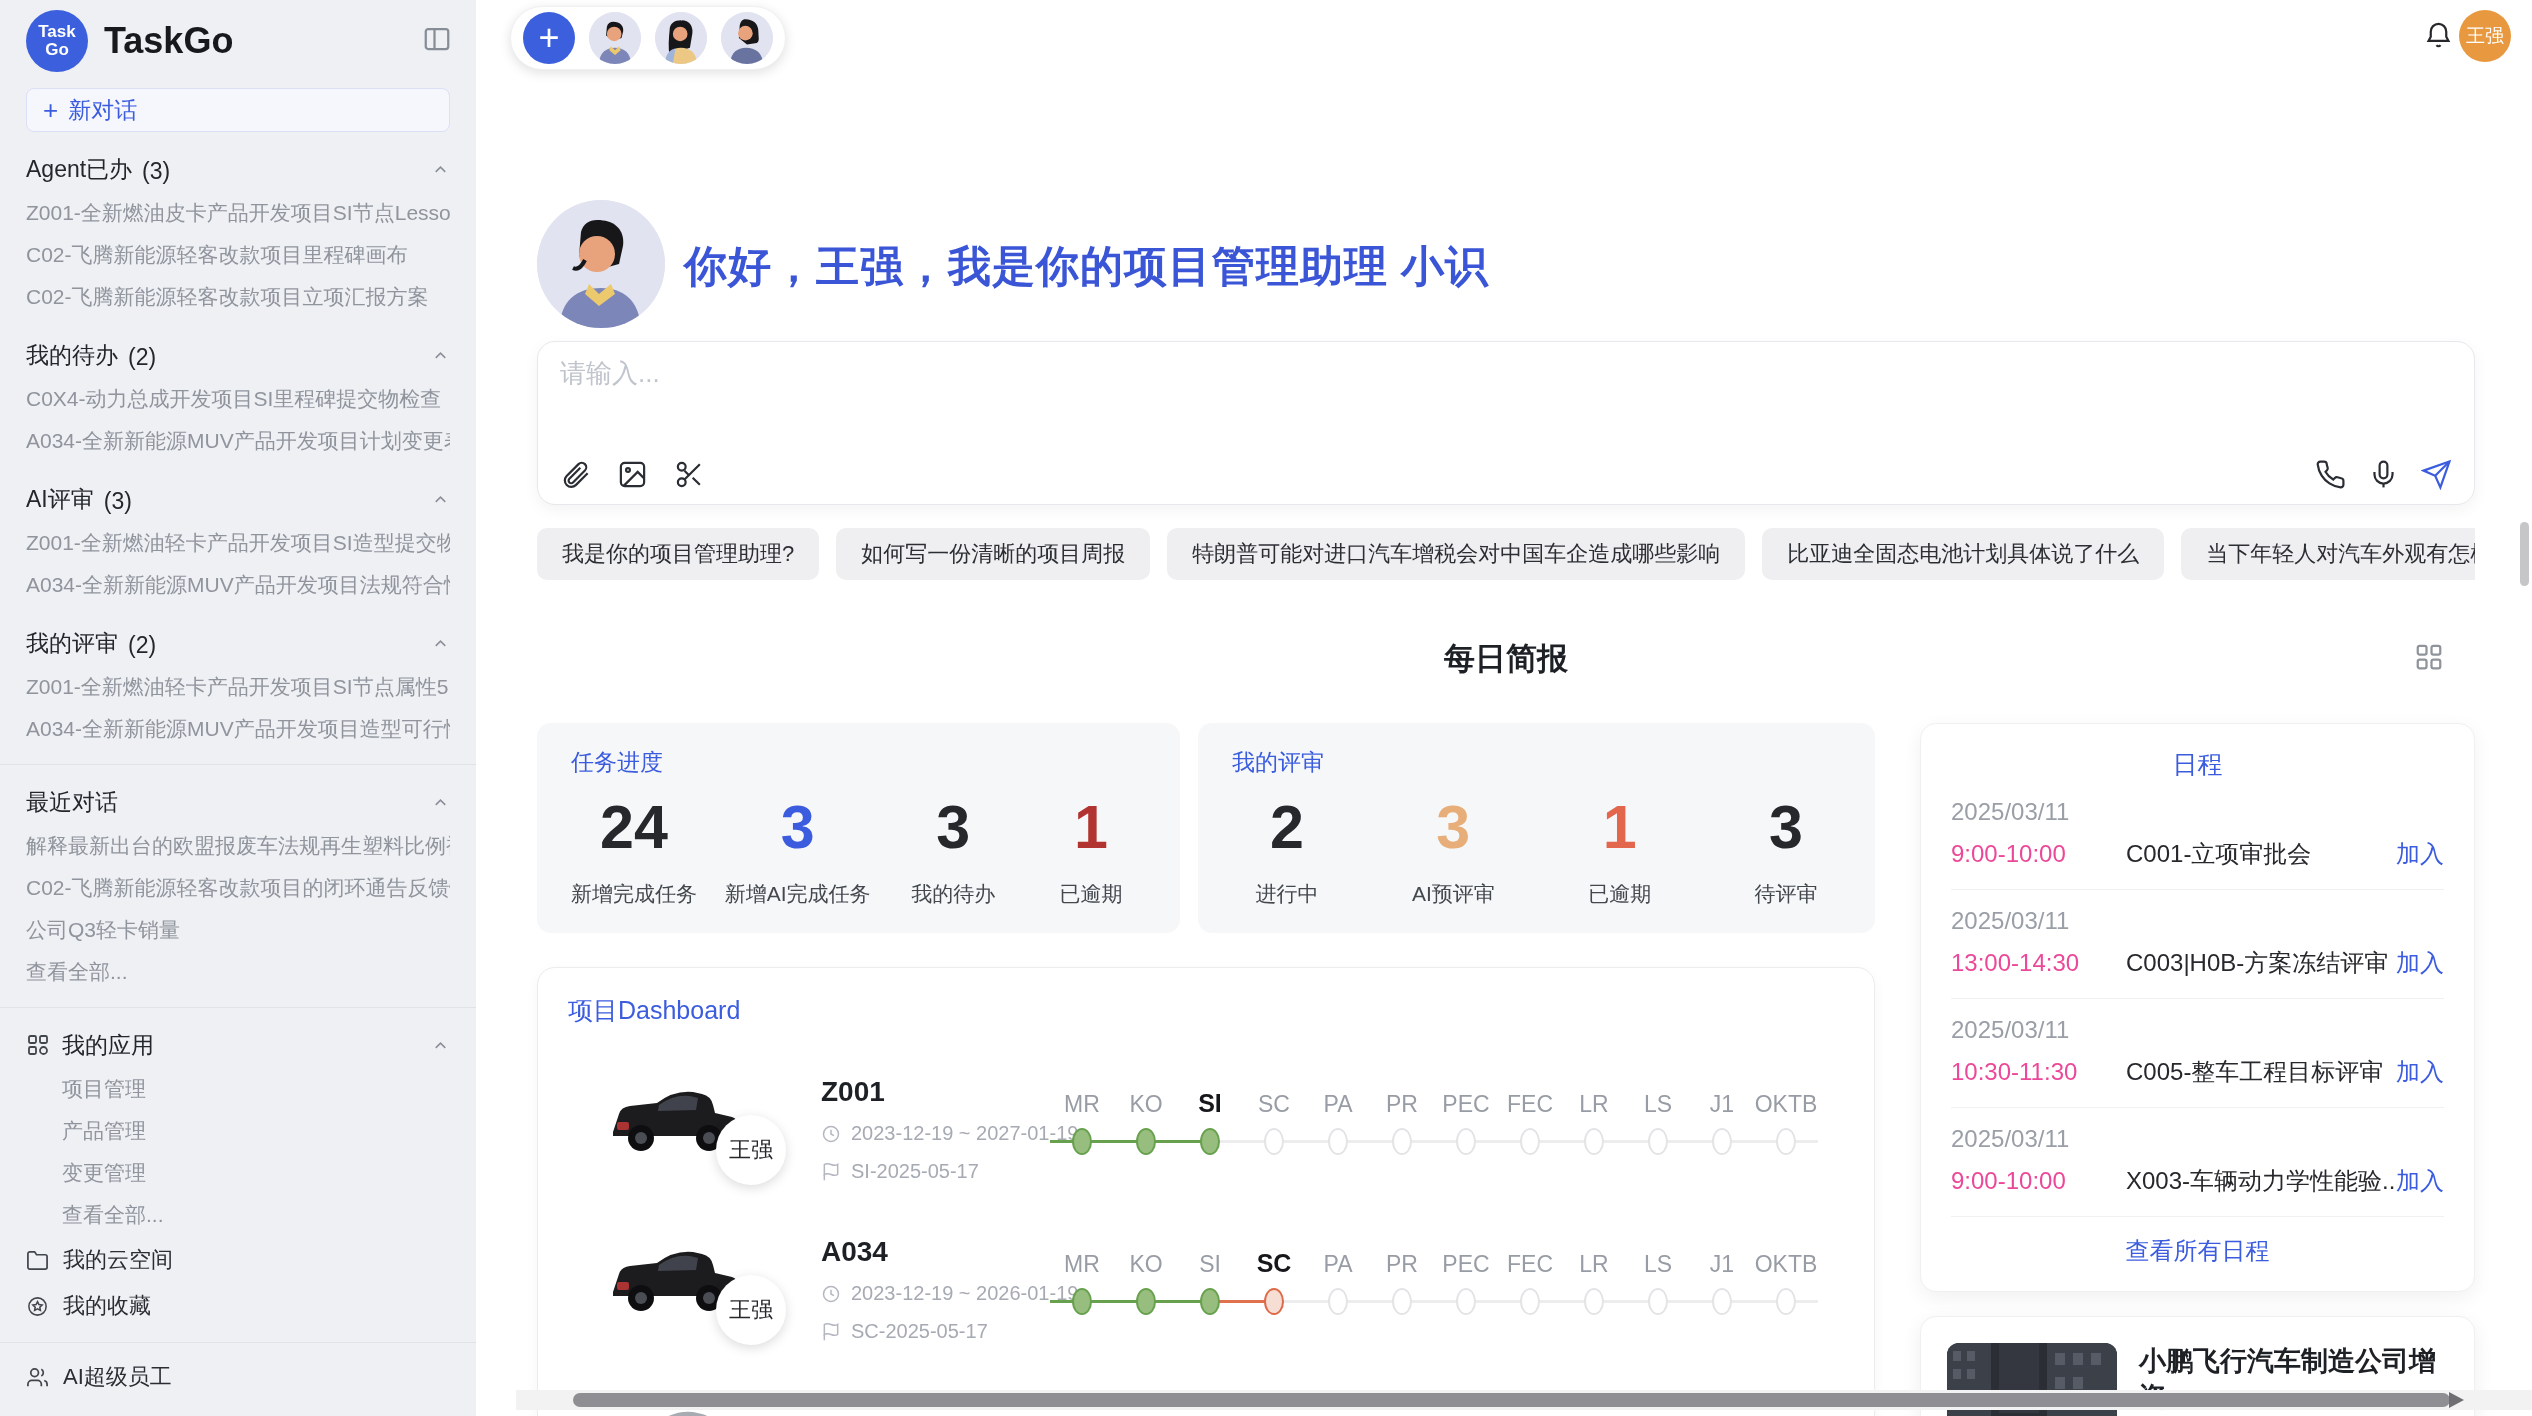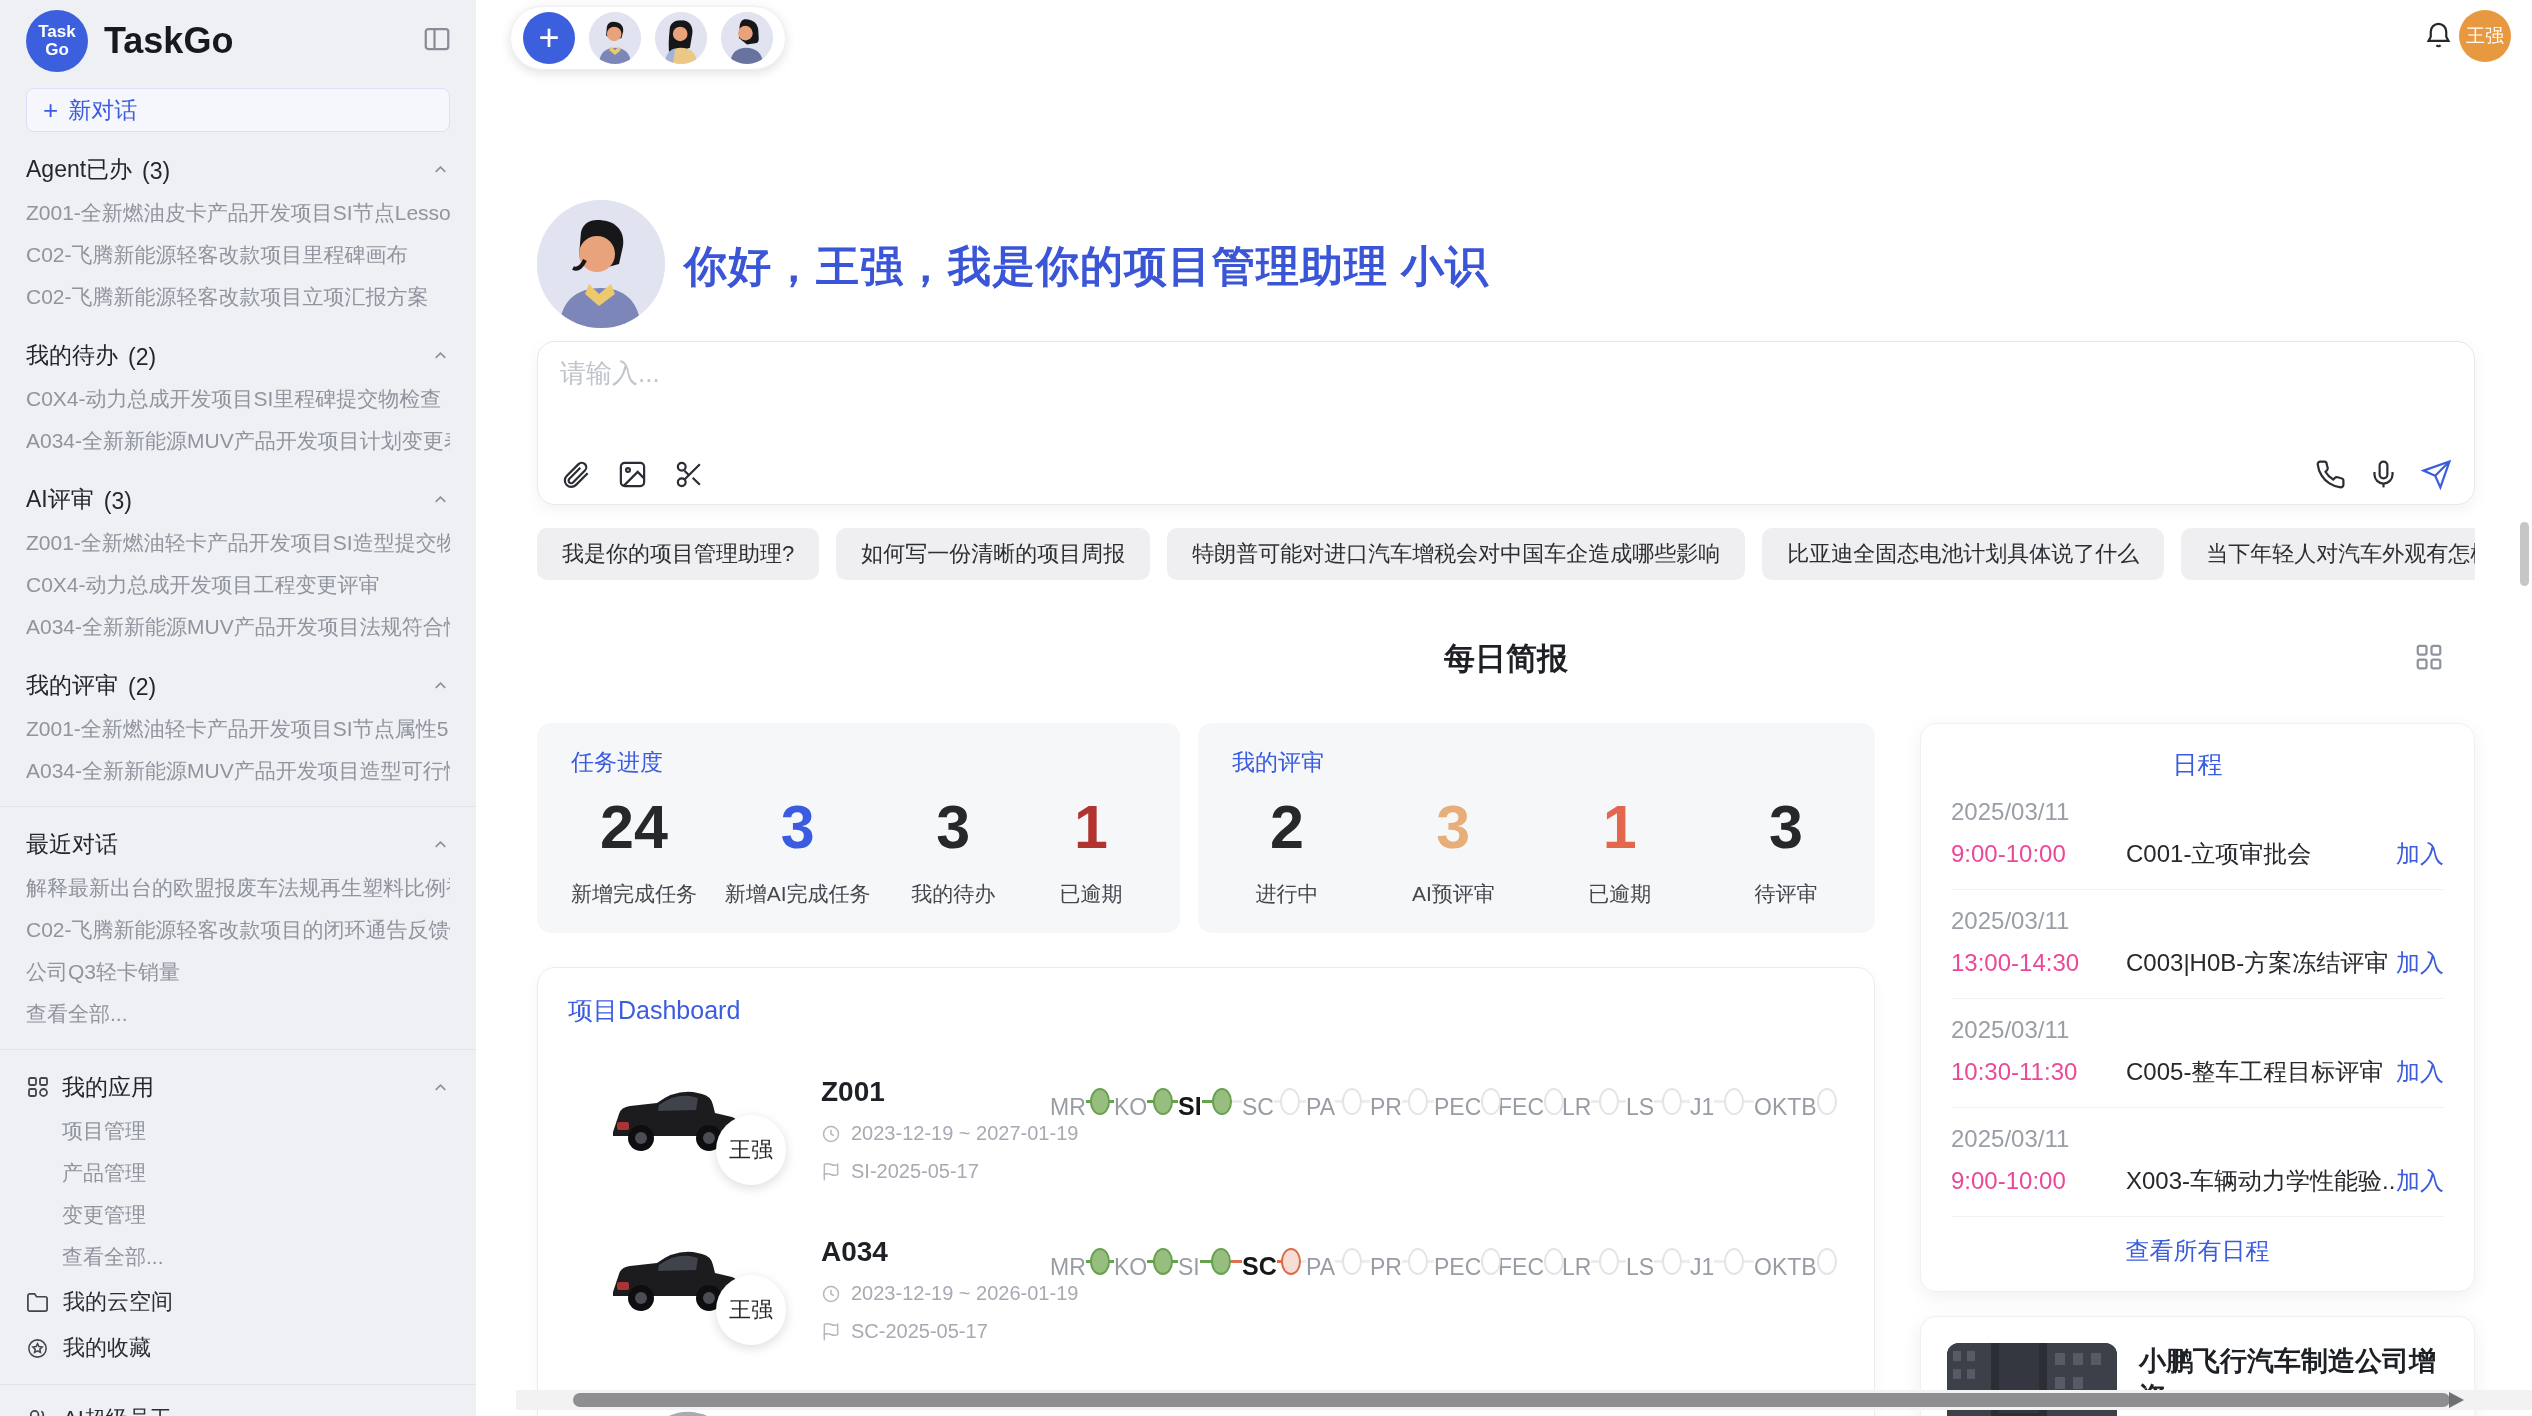--- a/index.html
+++ b/index.html
@@ -79,21 +79,21 @@
   .tab.active { border-color:#3b5cde; color:#3b5cde; }
   .proj-row { position:absolute; left:0; width:100%; height:160px; }
   .proj-row.r1 { top:100px; } .proj-row.r2 { top:260px; } .proj-row.r3 { top:420px; }
   .car { position:absolute; left:65px; top:4px; width:142px; height:94px; }
   .owner-badge { position:absolute; left:178px; top:47px; width:70px; height:70px; border-radius:50%; background:#fff; box-shadow:0 3px 12px rgba(0,0,0,.14); display:flex; align-items:center; justify-content:center; font-size:22px; color:#26282c; }
   .proj-name { position:absolute; left:283px; top:8px; font-size:28px; font-weight:700; color:#1d2025; }
   .proj-meta { position:absolute; left:283px; display:flex; align-items:center; gap:10px; color:#a6aab2; font-size:20px; white-space:nowrap; }
   .proj-meta.m1 { top:54px; } .proj-meta.m2 { top:92px; }
   .meta-ic { width:20px; height:20px; color:#b3b7bf; flex:none; }
   .ms-track { position:absolute; left:512px; top:10px; display:flex; }
-  .ms-col { width:64px; display:flex; flex-direction:row; align-items:center; position:relative; }
+  .ms-col { width:64px; display:flex; flex-direction:column; align-items:center; position:relative; }
   .ms-label { font-size:23px; color:#989ca4; height:40px; display:flex; align-items:flex-end; justify-content:center; }
   .ms-label.current { color:#15171b; font-weight:700; font-size:25px; }
   .ms-dotrow { position:relative; width:100%; height:46px; display:flex; align-items:center; justify-content:center; }
   .ms-dotrow::before { content:""; position:absolute; left:0; right:50%; top:50%; height:3px; margin-top:-1px; background:var(--lc,#ededee); }
   .ms-dotrow::after  { content:""; position:absolute; left:50%; right:0; top:50%; height:3px; margin-top:-1px; background:var(--rc,#ededee); }
   .ms-dot { position:relative; z-index:1; width:20px; height:27px; border-radius:50%; background:#fff; border:2px solid #e4e4e7; }
   .ms-dot.done { background:#98be7f; border-color:#67a14e; }
   .ms-dot.overdue { background:#f7ded4; border-color:#dd6a48; }
 
   .news-card { position:absolute; left:1444px; top:1316px; width:555px; height:140px; background:#fff; border:1px solid #f0f0f3; border-radius:16px; box-shadow:0 6px 20px rgba(0,0,0,.07); padding:26px; display:flex; gap:22px; }
@@ -165,21 +165,20 @@
           <span>AI评审</span>
           <span>(3)</span>
         </span>
       <span class="chev">
           <svg viewBox="0 0 24 24" fill="none" stroke="currentColor" stroke-width="2">
             <polyline points="18 15 12 9 6 15"></polyline>
           </svg>
         </span>
     </div>
     <div class="s-item">Z001-全新燃油轻卡产品开发项目SI造型提交物评审</div>
-    <div class="s-item">C0X4-动力总成开发项目工程变更评审</div>
     <div class="s-item">A034-全新新能源MUV产品开发项目法规符合性评审</div>
 
     <div class="sec-h">
       <span class="ttl">
           <span>我的评审</span>
           <span>(2)</span>
         </span>
       <span class="chev">
           <svg viewBox="0 0 24 24" fill="none" stroke="currentColor" stroke-width="2">
             <polyline points="18 15 12 9 6 15"></polyline>

